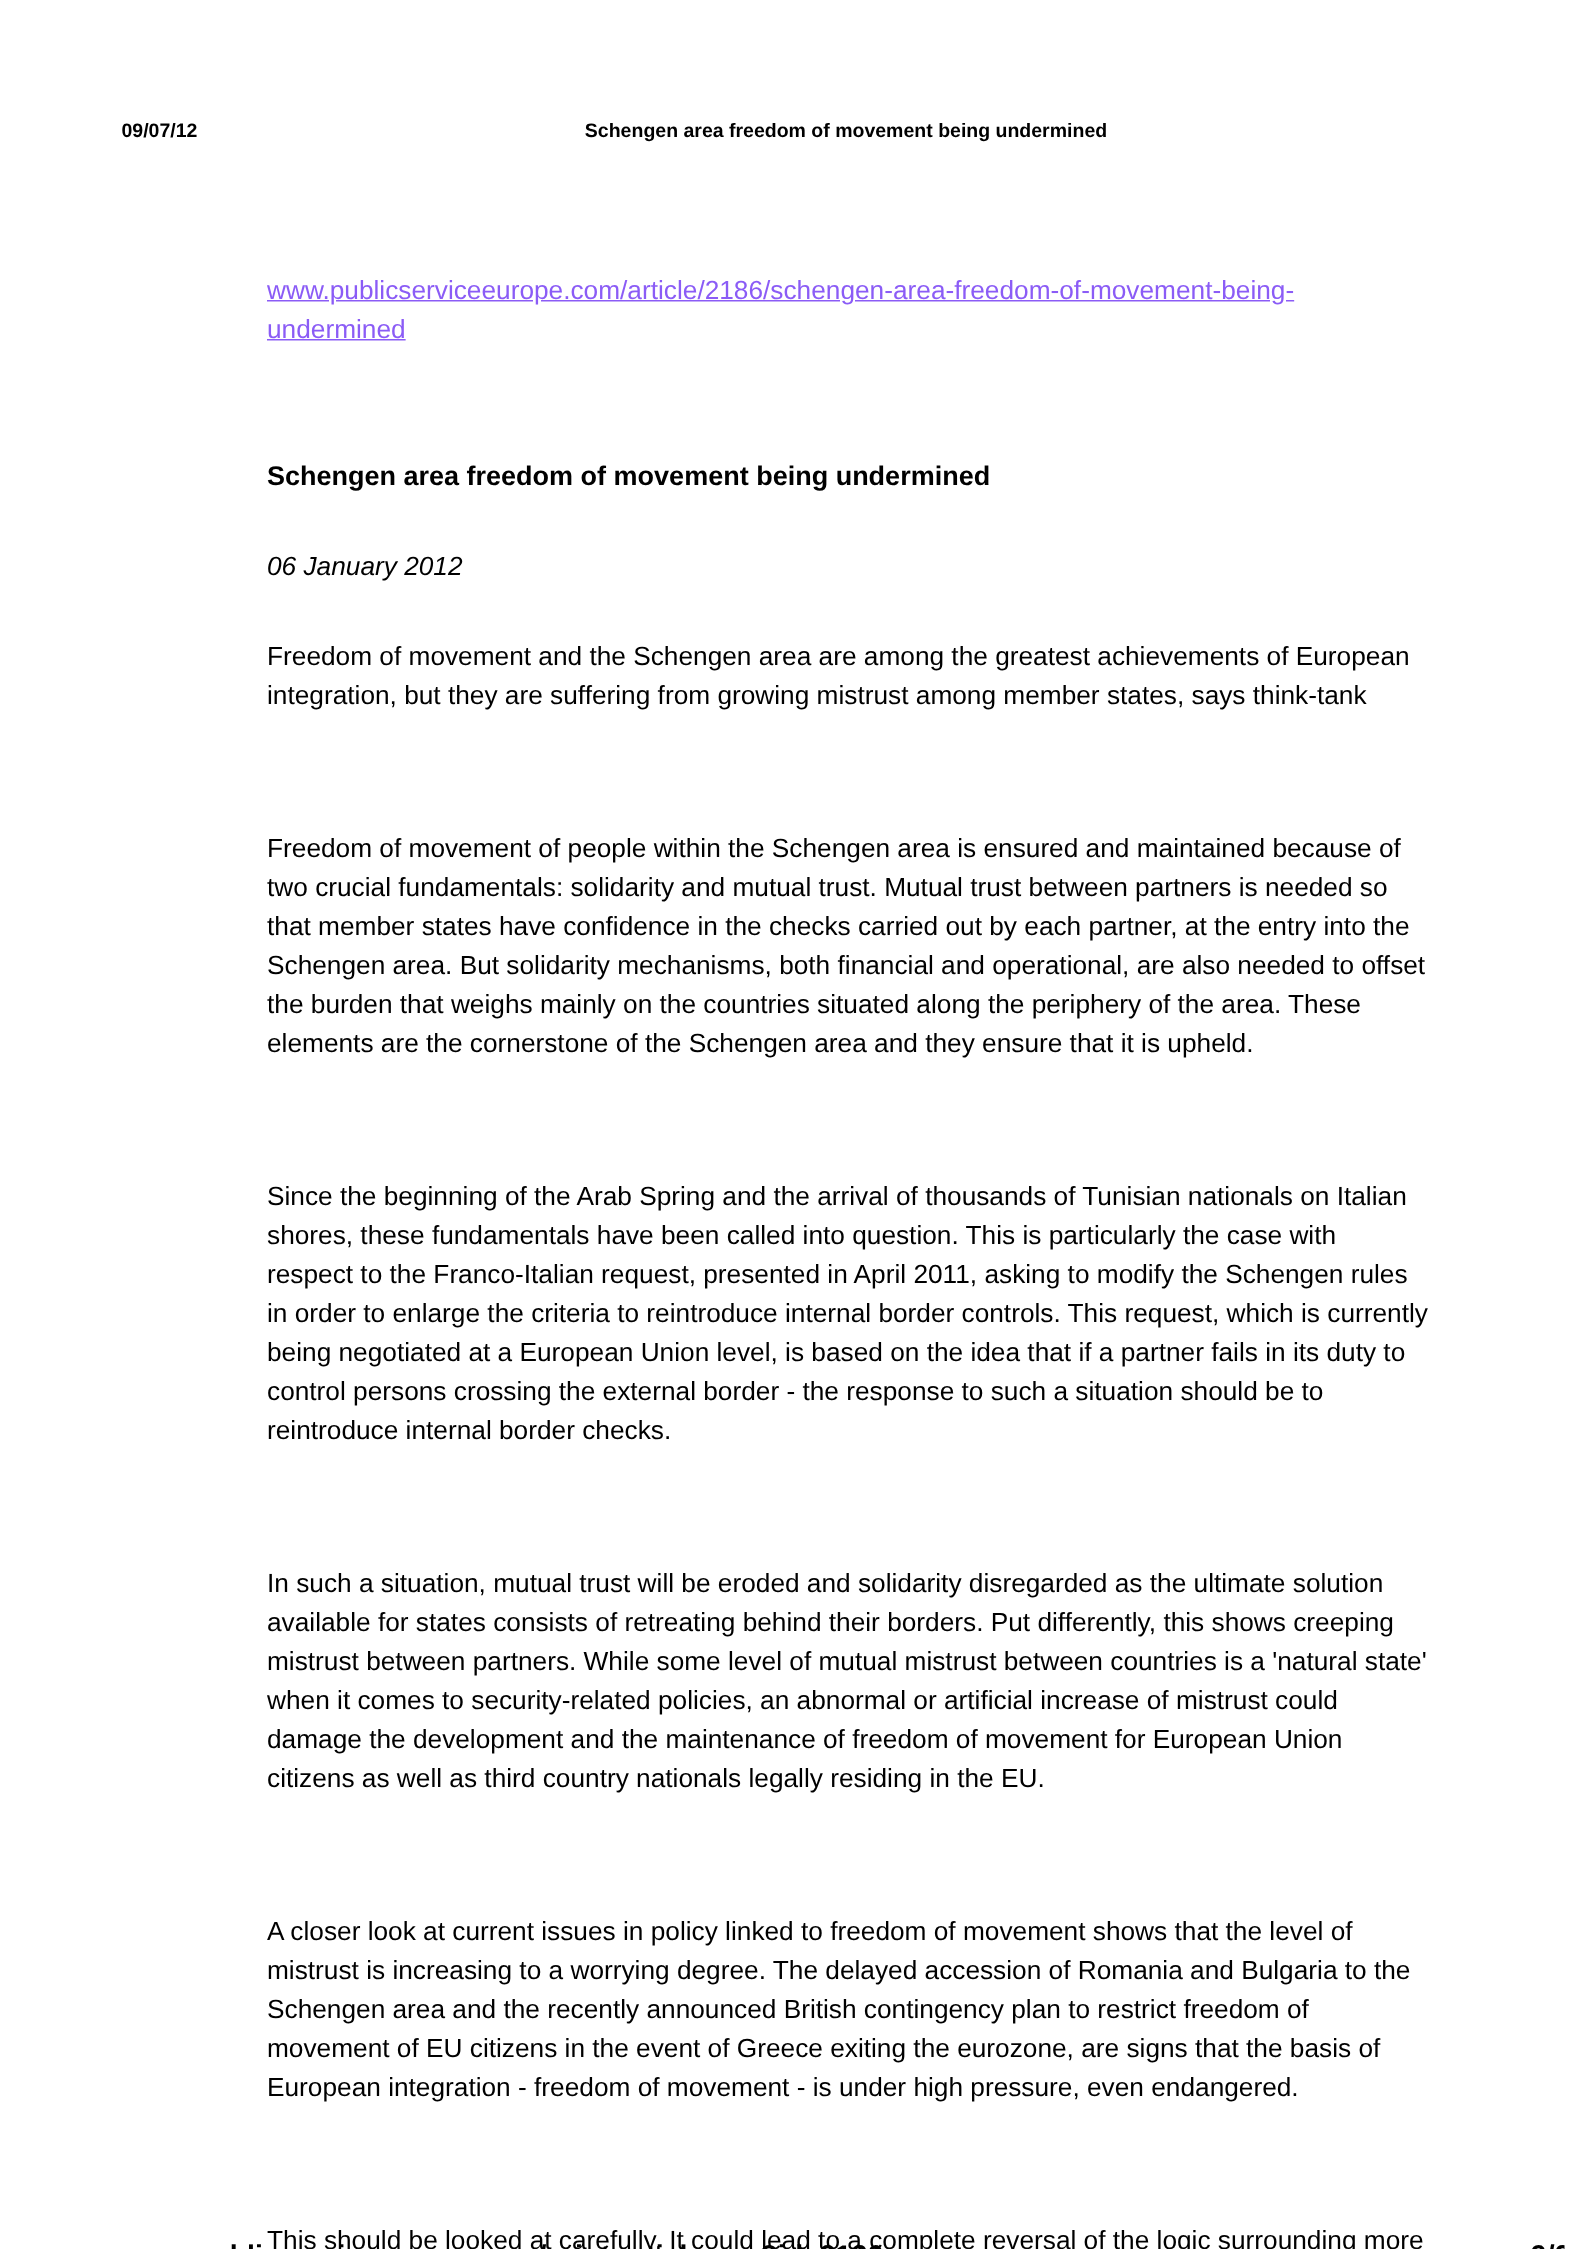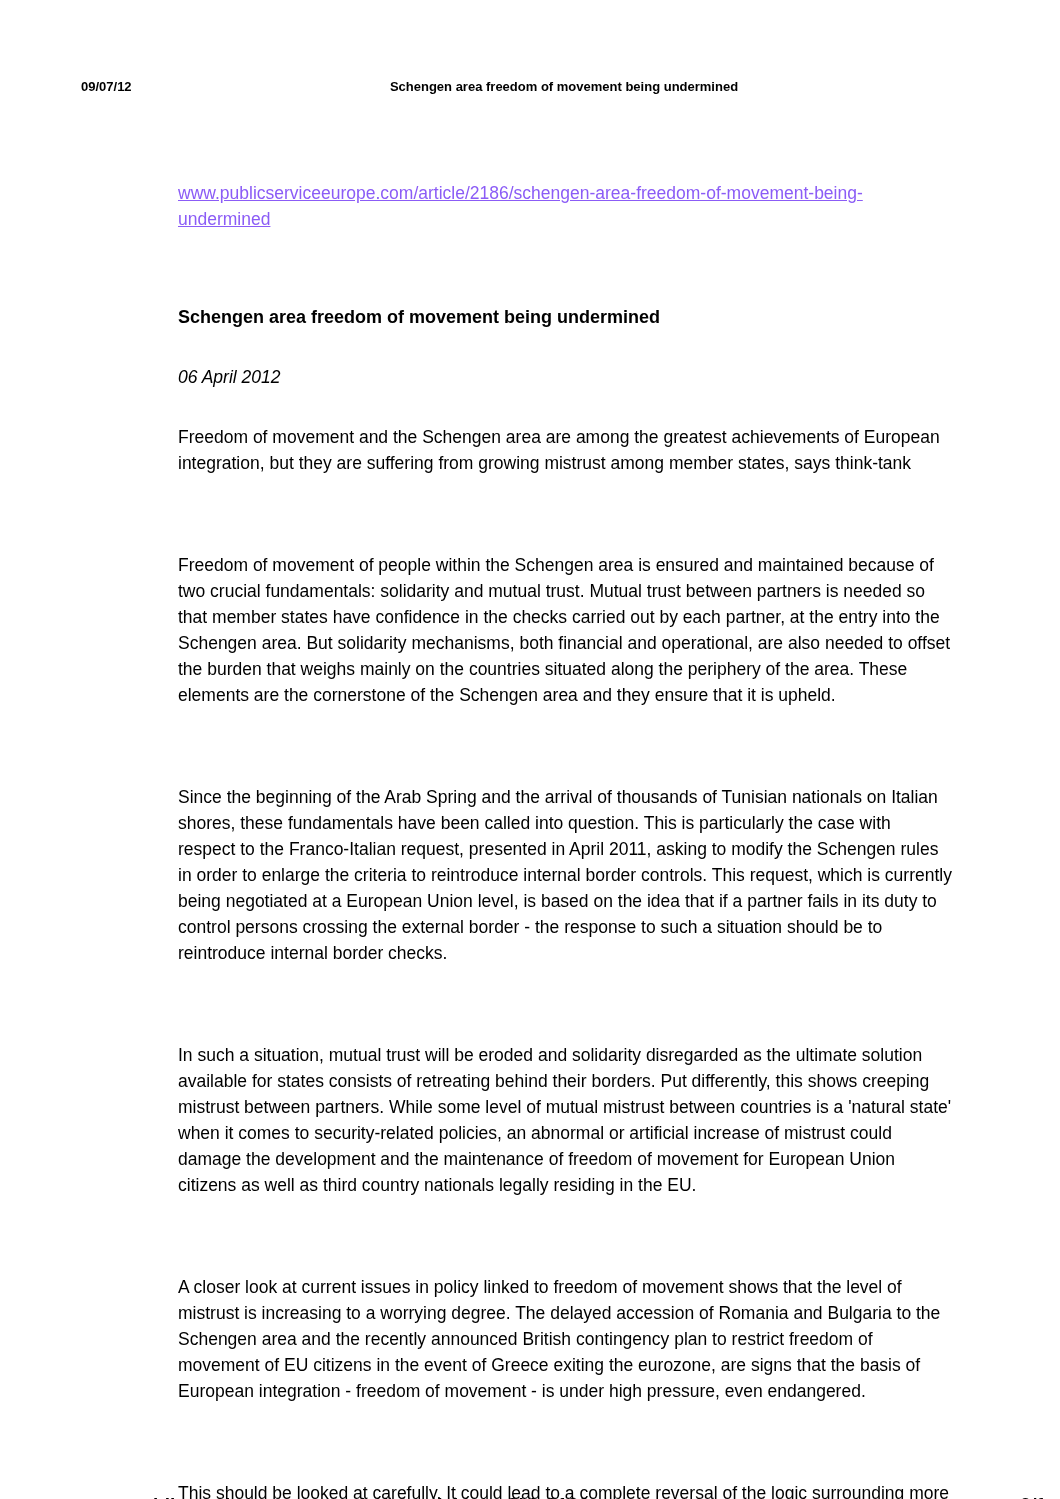--- a/index.html
+++ b/index.html
@@ -96,21 +96,21 @@
 <div class="page">
 
   <div class="print-header">
     <span class="ph-date">09/07/12</span>
     <span class="ph-title">Schengen area freedom of movement being undermined</span>
   </div>
 
   <div class="content">
     <a class="article-link" href="#">www.publicserviceeurope.com/article/2186/schengen-area-freedom-of-movement-being-undermined</a>
     <h1 class="article-title">Schengen area freedom of movement being undermined</h1>
-    <div class="article-date">06 April 2012</div>
+    <div class="article-date">06 January 2012</div>
     <p class="lede">Freedom of movement and the Schengen area are among the greatest achievements of European integration, but they are suffering from growing mistrust among member states, says think-tank</p>
     <p class="para">Freedom of movement of people within the Schengen area is ensured and maintained because of two crucial fundamentals: solidarity and mutual trust. Mutual trust between partners is needed so that member states have confidence in the checks carried out by each partner, at the entry into the Schengen area. But solidarity mechanisms, both financial and operational, are also needed to offset the burden that weighs mainly on the countries situated along the periphery of the area. These elements are the cornerstone of the Schengen area and they ensure that it is upheld.</p>
     <p class="para">Since the beginning of the Arab Spring and the arrival of thousands of Tunisian nationals on Italian shores, these fundamentals have been called into question. This is particularly the case with respect to the Franco-Italian request, presented in April 2011, asking to modify the Schengen rules in order to enlarge the criteria to reintroduce internal border controls. This request, which is currently being negotiated at a European Union level, is based on the idea that if a partner fails in its duty to control persons crossing the external border - the response to such a situation should be to reintroduce internal border checks.</p>
     <p class="para">In such a situation, mutual trust will be eroded and solidarity disregarded as the ultimate solution available for states consists of retreating behind their borders. Put differently, this shows creeping mistrust between partners. While some level of mutual mistrust between countries is a 'natural state' when it comes to security-related policies, an abnormal or artificial increase of mistrust could damage the development and the maintenance of freedom of movement for European Union citizens as well as third country nationals legally residing in the EU.</p>
     <p class="para">A closer look at current issues in policy linked to freedom of movement shows that the level of mistrust is increasing to a worrying degree. The delayed accession of Romania and Bulgaria to the Schengen area and the recently announced British contingency plan to restrict freedom of movement of EU citizens in the event of Greece exiting the eurozone, are signs that the basis of European integration - freedom of movement - is under high pressure, even endangered.</p>
     <p class="para">This should be looked at carefully. It could lead to a complete reversal of the logic surrounding more than 50 years of European integration, devoted to the constant quest for greater freedom of movement. While freedom of movement has brought significant benefits to member state economies, it is also as underlined by former European Commissioner for Justice and Home Affairs António Vitorino - a benefit for the millions of citizens "who enjoy a freedom of movement at once so unprecedented and so precious on a daily basis".</p>
   </div>
 
   <div class="print-footer">
     <span class="pf-url">www.publicserviceeurope.com/print-article.asp?id=2186</span>

